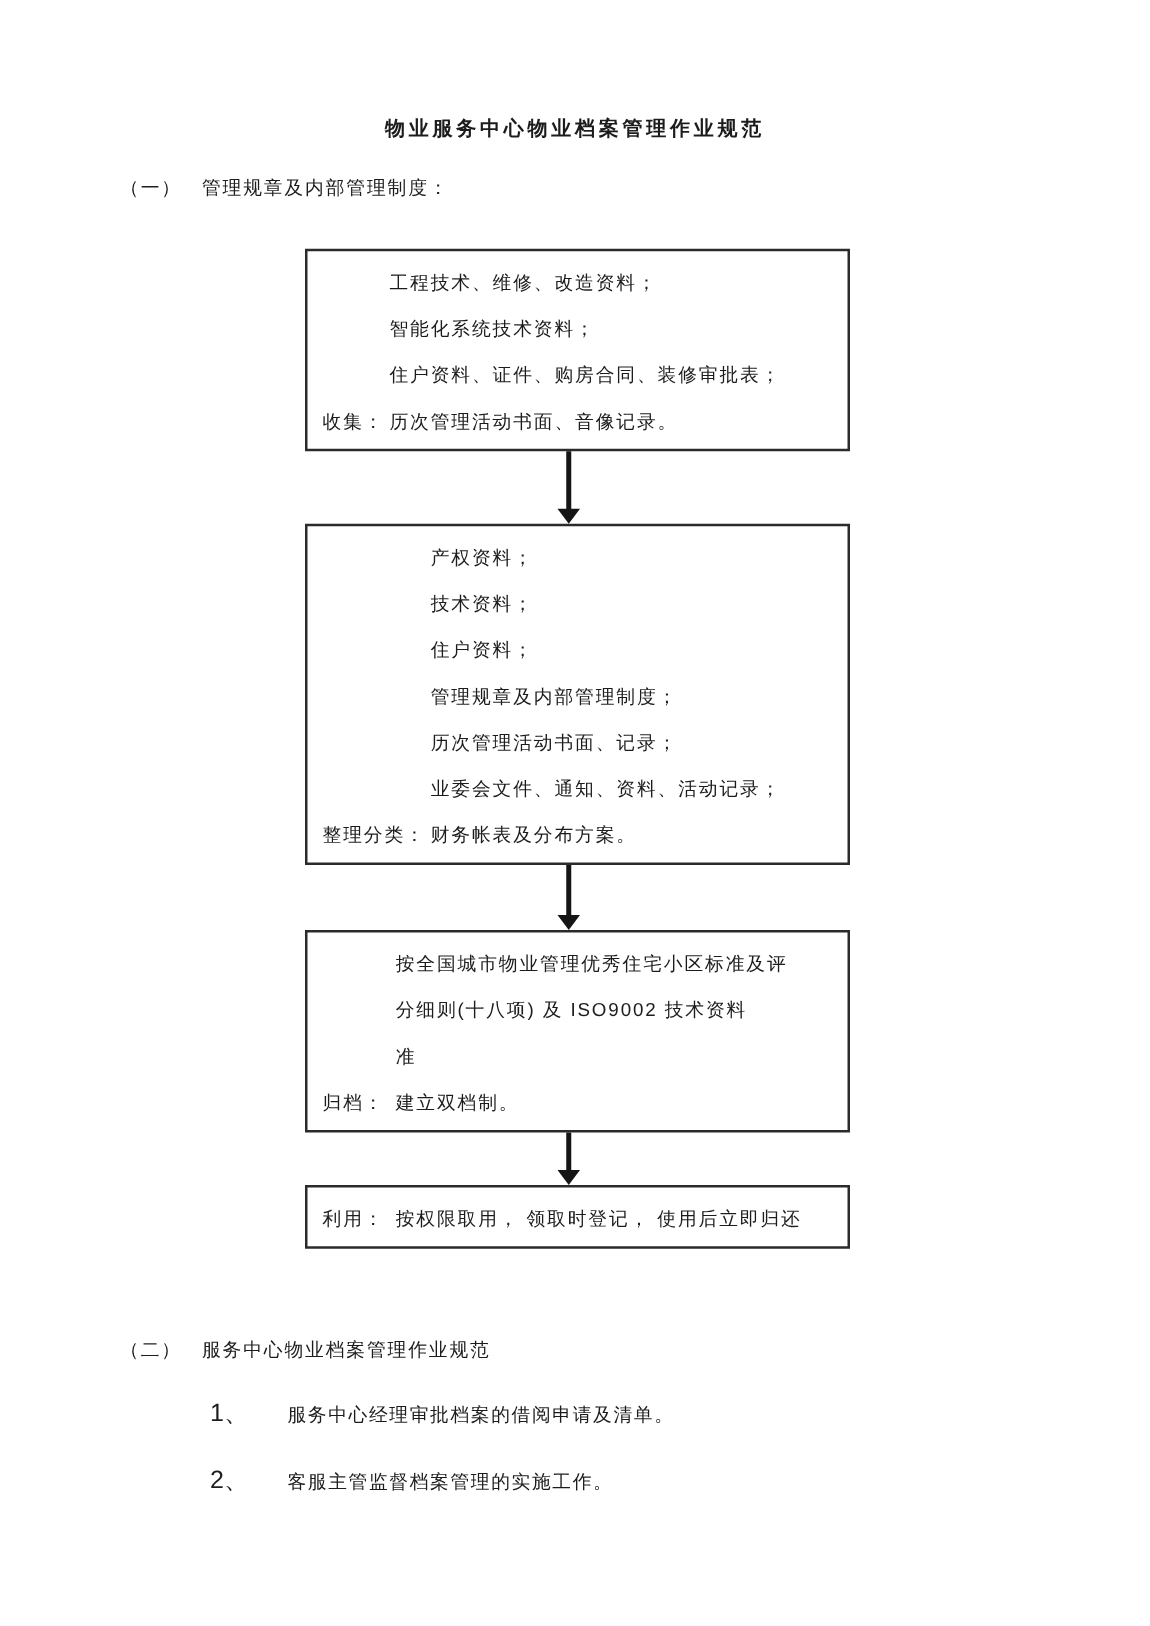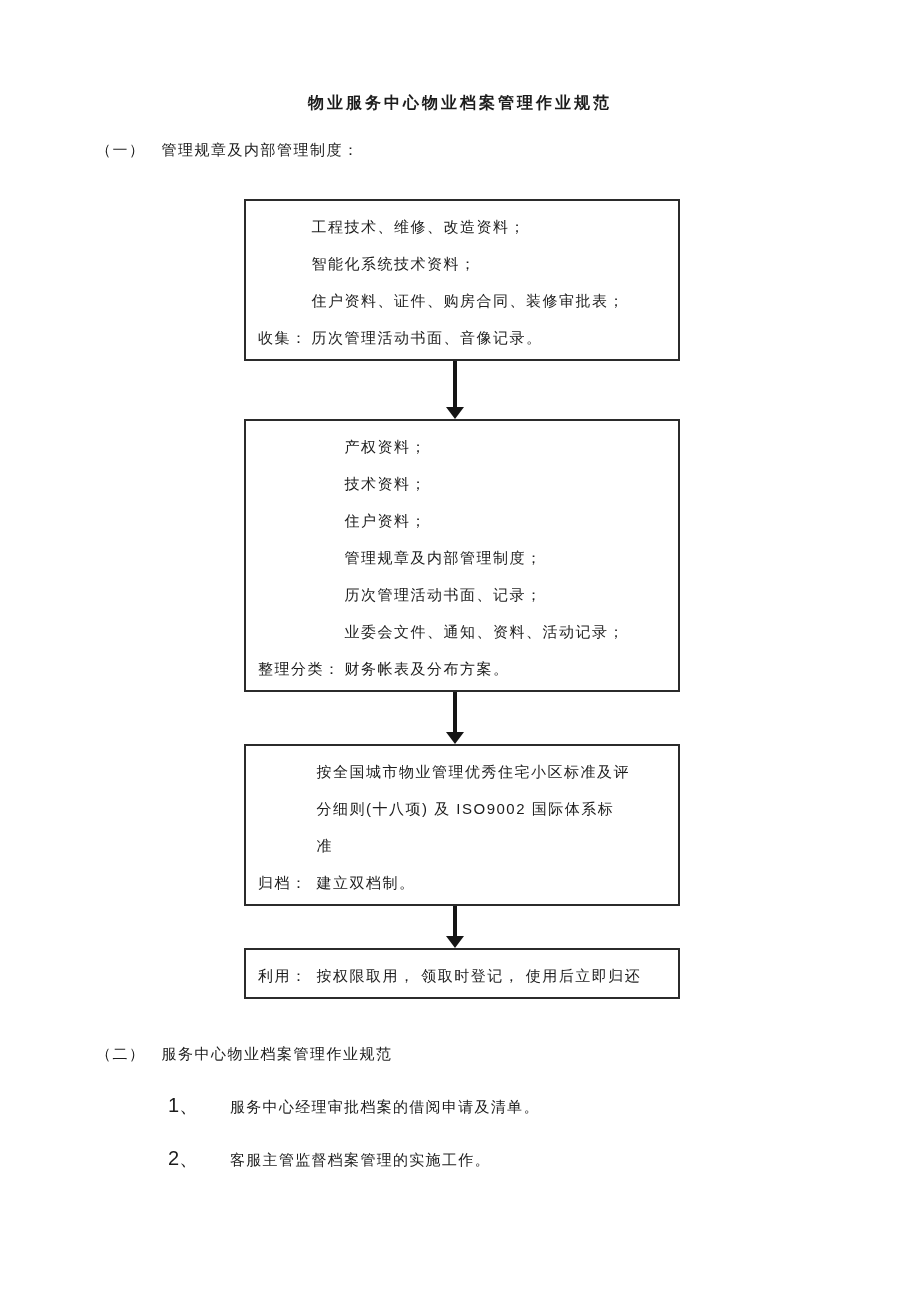--- a/index.html
+++ b/index.html
@@ -58,21 +58,21 @@
   .arrow-head {
     position: absolute;
     left: 202px;
     bottom: 0;
     width: 0;
     height: 0;
     border-left: 9px solid transparent;
     border-right: 9px solid transparent;
     border-top: 12px solid #151515;
   }
-  .section-heading.second { margin-top: 46px; }
+  .section-heading.second { margin-top: 72px; }
   .list { margin: 26px 0 0 168px; }
   .list-item { margin-bottom: 21px; font-size: 15px; line-height: 30px; }
   .item-number {
     display: inline-block;
     width: 38px;
     font-size: 20px;
     vertical-align: baseline;
   }
   .item-text { letter-spacing: 1.3px; margin-left: 24px; }
 </style>
@@ -124,21 +124,21 @@
     <div class="flow-arrow a2">
       <div class="arrow-shaft"></div>
       <div class="arrow-head"></div>
     </div>
 
     <div class="flow-box gap-label">
       <div class="box-row">
         <span class="box-label">归档：</span>
         <div class="box-lines">
           <div>按全国城市物业管理优秀住宅小区标准及评</div>
-          <div>分细则(十八项)  及  ISO9002  国际体系标</div>
+          <div>分细则(十八项)  及  ISO9002  技术资料</div>
           <div>准</div>
           <div>建立双档制。</div>
         </div>
       </div>
     </div>
 
     <div class="flow-arrow a3">
       <div class="arrow-shaft"></div>
       <div class="arrow-head"></div>
     </div>

